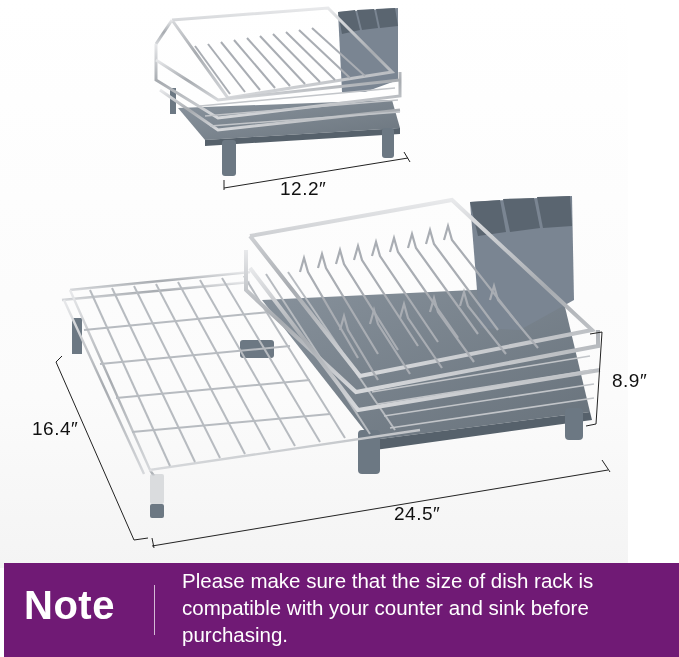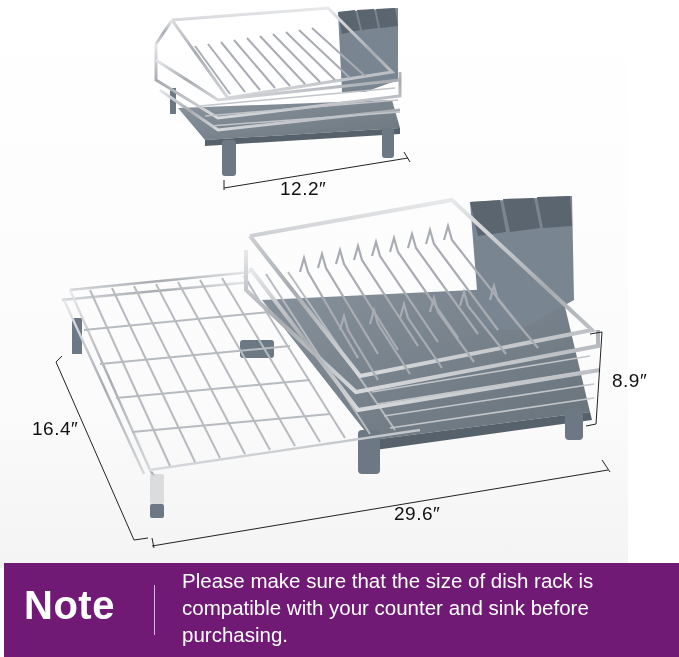--- a/index.html
+++ b/index.html
@@ -183,20 +183,20 @@
 
       <line x1="152" y1="546" x2="608" y2="470"></line>
       <line x1="152" y1="538" x2="154" y2="548"></line>
       <line x1="602" y1="460" x2="610" y2="472"></line>
     </g>
   </svg>
 
   <div class="dim-label" style="left:280px; top:178px;">12.2″</div>
   <div class="dim-label" style="left:612px; top:370px;">8.9″</div>
   <div class="dim-label" style="left:32px; top:418px;">16.4″</div>
-  <div class="dim-label" style="left:394px; top:503px;">29.6″</div>
+  <div class="dim-label" style="left:394px; top:503px;">24.5″</div>
 </div>
 
 <div class="note-bar">
   <div class="note-title">Note</div>
   <div class="note-divider"></div>
   <div class="note-text">Please make sure that the size of dish rack is compatible with your counter and sink before purchasing.</div>
 </div>
 
 </body></html>

